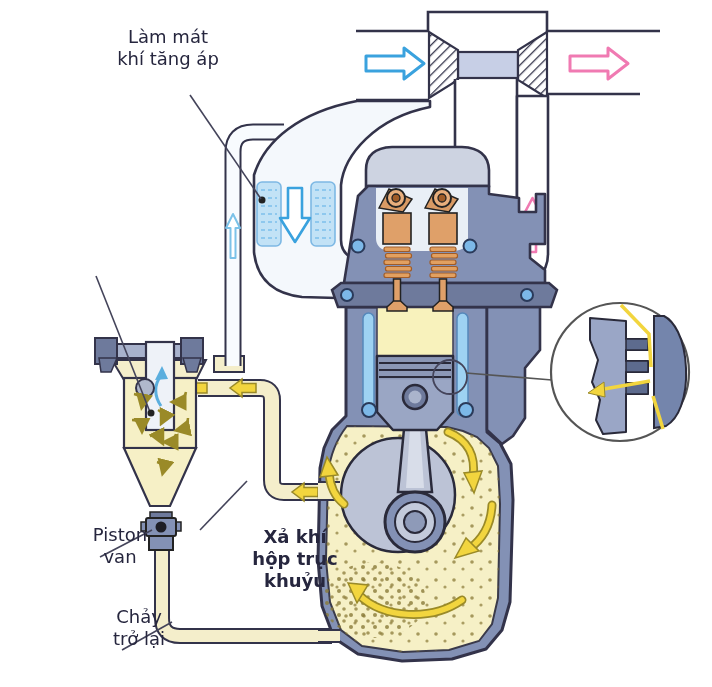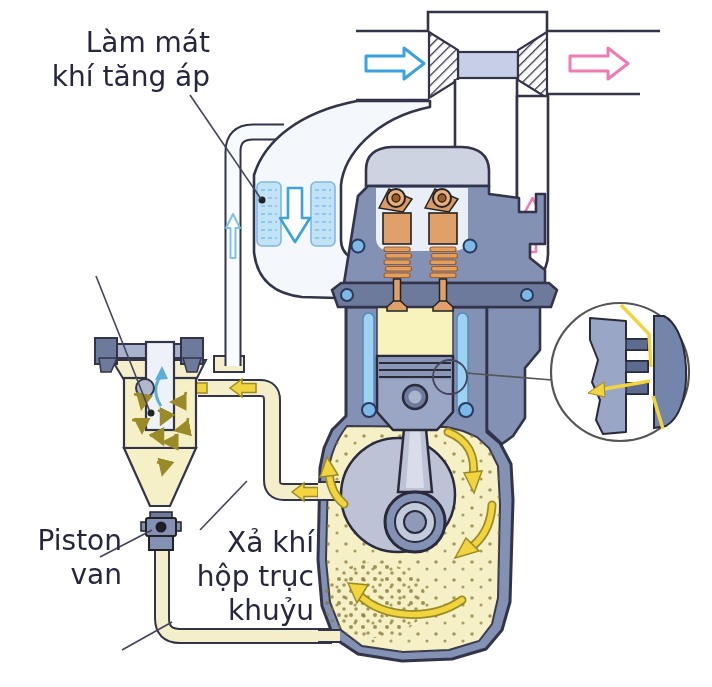--- a/index.html
+++ b/index.html
@@ -1,25 +1,25 @@
 <!DOCTYPE html>
 <html style="--background: #ffffff; --engine-body: #8391b5; --engine-dark: #6e7a9c; --engine-light: #bcc3d6; --valve-cover: #cdd3e1; --crankcase-interior: #f6f0c6; --cylinder-chamber: #f8f2bc; --coolant: #9ed2f2; --intercooler-core: #c2e2f6; --valve-copper: #dfa069; --valve-copper-light: #e8ae7c; --pipe-cream: #f4eecb; --arrow-yellow: #f2d53e; --arrow-yellow-edge: #9a8a28; --arrow-blue: #3aa2de; --arrow-blue-light: #7cc2e8; --arrow-pink: #f07ab2; --swirl-olive: #9a8a28; --outline: #33334a; --label-text: #26263e;"><head>
 <meta charset="utf-8">
 <style>
   html,body{margin:0;padding:0;background:#fff;}
   #stage{position:relative;width:712px;height:687px;background:var(--background,#fff);overflow:hidden;
          font-family:"DejaVu Sans","Liberation Sans",sans-serif;}
   #art{position:absolute;left:0;top:0;}
-  .lbl{position:absolute;text-align:right;white-space:pre-line;
-       font-size:28px;line-height:1.22;color:var(--label-text,#26263e);}
+  .lbl{position:absolute;text-align:center;white-space:pre-line;
+       font-size:18px;line-height:1.22;color:var(--label-text,#26263e);margin-left:48px;}
   .lbl-charge{left:30px;top:26px;width:180px;}
   .lbl-sep{left:8px;top:208px;width:190px;}
   .lbl-pv{left:22px;top:524px;width:100px;}
   .lbl-ret{left:36px;top:606px;width:110px;}
-  .lbl-vent{left:180px;top:526px;width:134px;}
+  .lbl-vent{left:180px;top:526px;width:134px;font-weight:bold;}
   .lbl-blow{left:566px;top:444px;width:128px;}
 </style>
 </head>
 <body>
 
 <div id="stage">
 
 <svg id="art" width="712" height="687" viewBox="0 0 712 687">
   <defs>
     <pattern id="hatch" width="7" height="7" patternTransform="rotate(45)" patternUnits="userSpaceOnUse">
@@ -267,16 +267,18 @@
     <line x1="122" y1="650" x2="172" y2="622"></line>
     <line x1="200" y1="530" x2="247" y2="481"></line>
   </g>
   <circle cx="151" cy="413" r="3.5" fill="#222"></circle>
 </svg>
 
   <div class="lbl lbl-charge">Làm mát
 khí tăng áp</div>
   <div class="lbl lbl-pv">Piston
 van</div>
+  <div class="lbl lbl-ret">Chảy
+trở lại</div>
   <div class="lbl lbl-vent">Xả khí
 hộp trục
 khuỷu</div>
 </div>
 
 </body></html>

